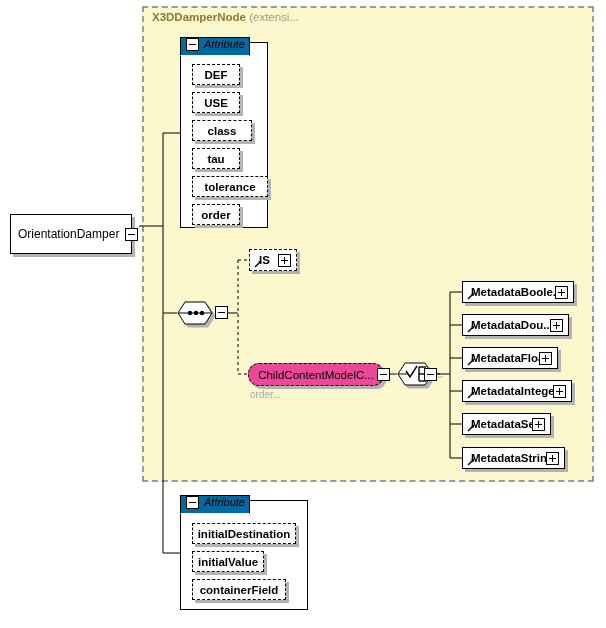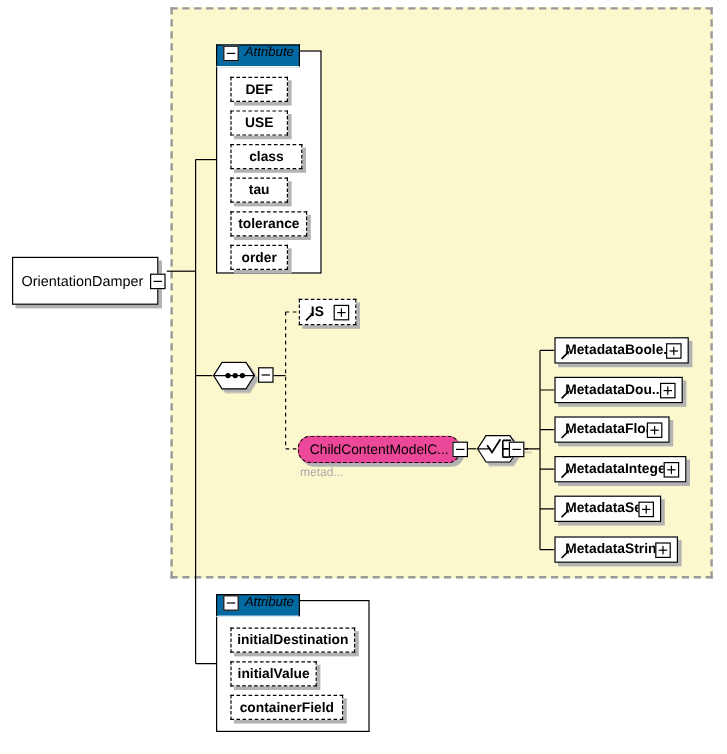--- a/index.html
+++ b/index.html
@@ -200,20 +200,24 @@
     height: 628px;
     pointer-events: none;
   }
 </style>
 </head>
 <body>
 
 <div id="diagram">
 
   <div class="ext-panel"></div>
+  <div class="ext-title">
+    <span>X3DDamperNode</span>
+    <span class="ext-sub">(extensi...</span>
+  </div>
 
   <svg id="lines">
 
     <path d="M139 226 H163" stroke="#000" stroke-width="1" fill="none"></path>
 
     <path d="M163 133 V553" stroke="#000" stroke-width="1" fill="none"></path>
 
     <path d="M163 133 H180" stroke="#000" stroke-width="1" fill="none"></path>
 
     <path d="M163 313 H177" stroke="#000" stroke-width="1" fill="none"></path>
@@ -249,21 +253,21 @@
 
   <div class="attr-group" style="left:180px; top:42px; width:88px; height:186px;"></div>
   <div class="attr-tab" style="left:180px; top:37px; width:70px;">
     <span class="pm"></span>
     <span>Attribute</span>
   </div>
   <div class="attr-item" style="left:192px; top:64px; width:48px;">DEF</div>
   <div class="attr-item" style="left:192px; top:92px; width:48px;">USE</div>
   <div class="attr-item" style="left:192px; top:120px; width:60px;">class</div>
   <div class="attr-item" style="left:192px; top:148px; width:48px;">tau</div>
-  <div class="attr-item" style="left:192px; top:176px; width:64px;">tolerance</div>
+  <div class="attr-item" style="left:192px; top:176px; width:76px;">tolerance</div>
   <div class="attr-item" style="left:192px; top:204px; width:48px;">order</div>
 
   <div class="conn" style="left:177px; top:301px;">
     <svg width="44" height="24" viewBox="0 0 44 24">
       <polygon points="8,1 28,1 35,12 28,23 8,23 1,12" fill="#ffffff" stroke="#000000" stroke-width="1"></polygon>
       <line x1="1" y1="12" x2="35" y2="12" stroke="#000000" stroke-width="1"></line>
       <circle cx="13" cy="12" r="2.2" fill="#000000"></circle>
       <circle cx="19" cy="12" r="2.2" fill="#000000"></circle>
       <circle cx="25" cy="12" r="2.2" fill="#000000"></circle>
     </svg>
@@ -274,21 +278,21 @@
     <span class="lbl" style="padding-left:9px;">IS</span>
     <span class="pm plus pm-in"></span>
     <svg class="refarrow" viewBox="0 0 9 9">
       <path d="M1 8 L7 2" stroke="#000" stroke-width="1.4" fill="none"></path>
       <path d="M7 2 L4.2 2.2 L6.8 4.8 Z" fill="#000"></path>
     </svg>
   </div>
 
   <div class="group-ref" style="left:248px; top:363px; width:136px;">ChildContentModelC...</div>
   <span class="pm pm-free" style="left:377px; top:368px;"></span>
-  <div class="group-sub" style="left:250px; top:389px;">metad...</div>
+  <div class="group-sub" style="left:250px; top:389px;">order...</div>
 
   <div class="conn" style="left:397px; top:362px;">
     <svg width="44" height="24" viewBox="0 0 44 24">
       <polygon points="8,1 28,1 35,12 28,23 8,23 1,12" fill="#ffffff" stroke="#000000" stroke-width="1"></polygon>
       <line x1="1" y1="12" x2="12" y2="12" stroke="#000000" stroke-width="1"></line>
       <path d="M9 9 L13 15 L20 4" stroke="#000000" stroke-width="1.4" fill="none"></path>
       <line x1="22" y1="5" x2="22" y2="19" stroke="#000000" stroke-width="1.4"></line>
       <line x1="22" y1="5" x2="29" y2="5" stroke="#000000" stroke-width="1.4"></line>
       <line x1="22" y1="12" x2="29" y2="12" stroke="#000000" stroke-width="1.4"></line>
       <line x1="22" y1="19" x2="29" y2="19" stroke="#000000" stroke-width="1.4"></line>

